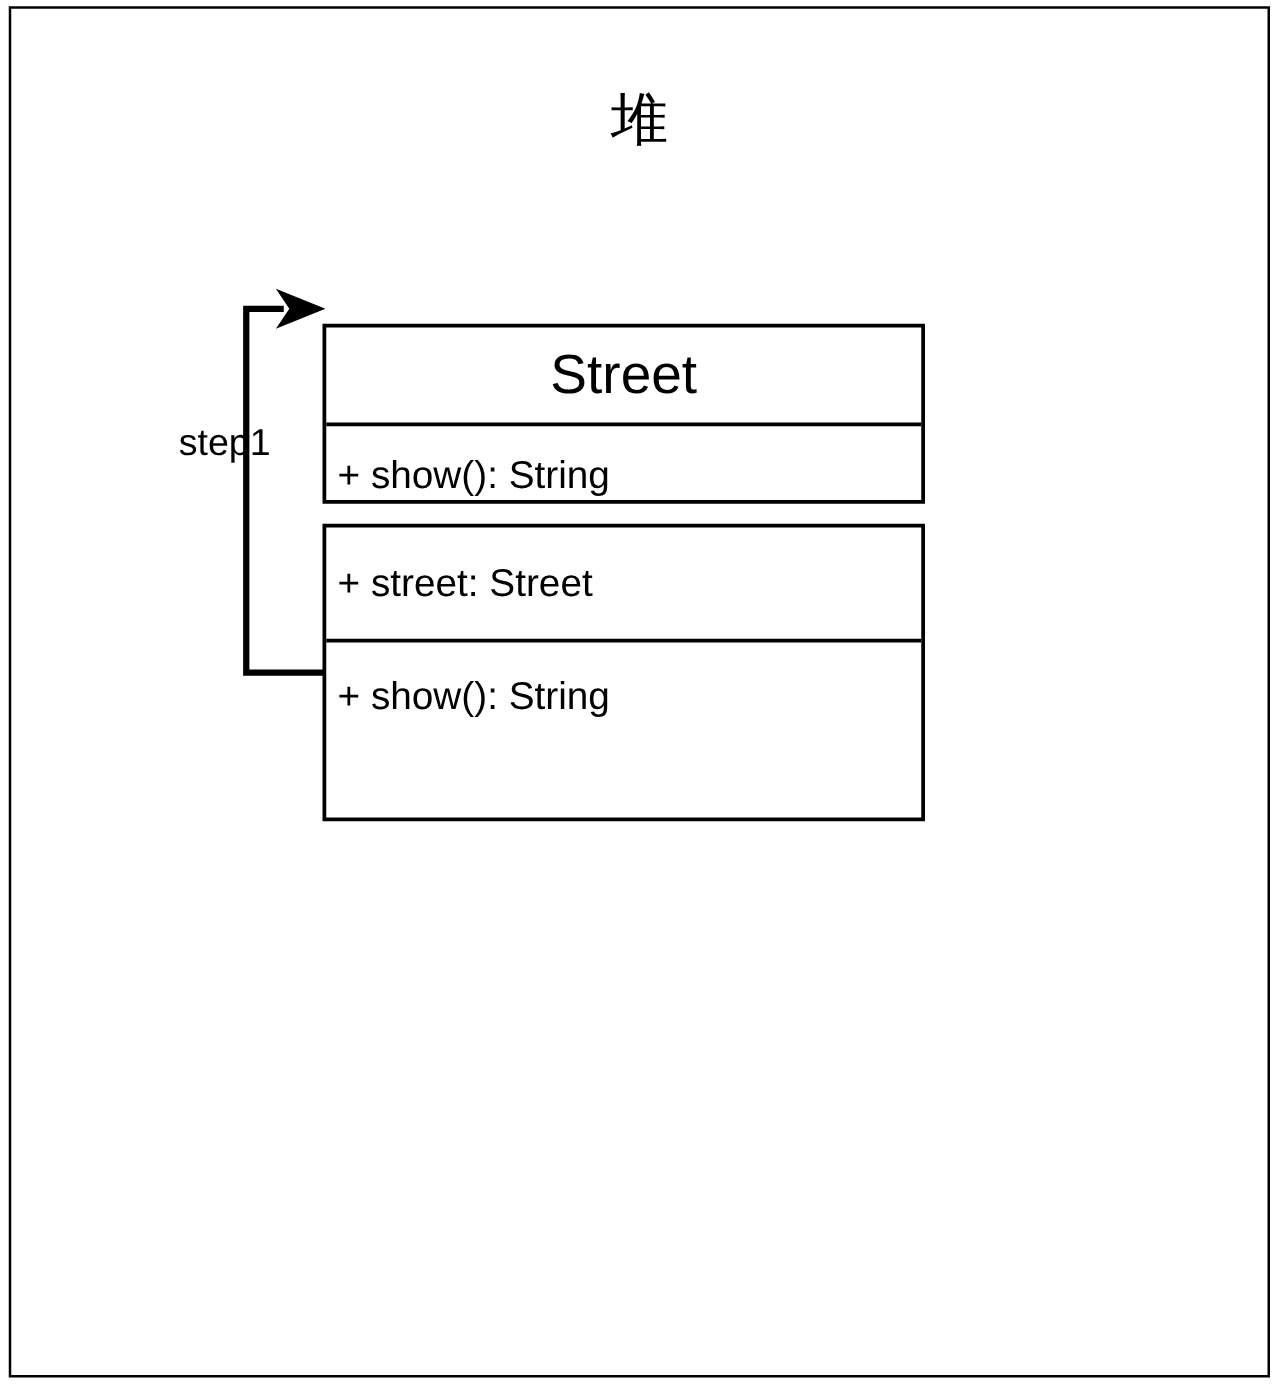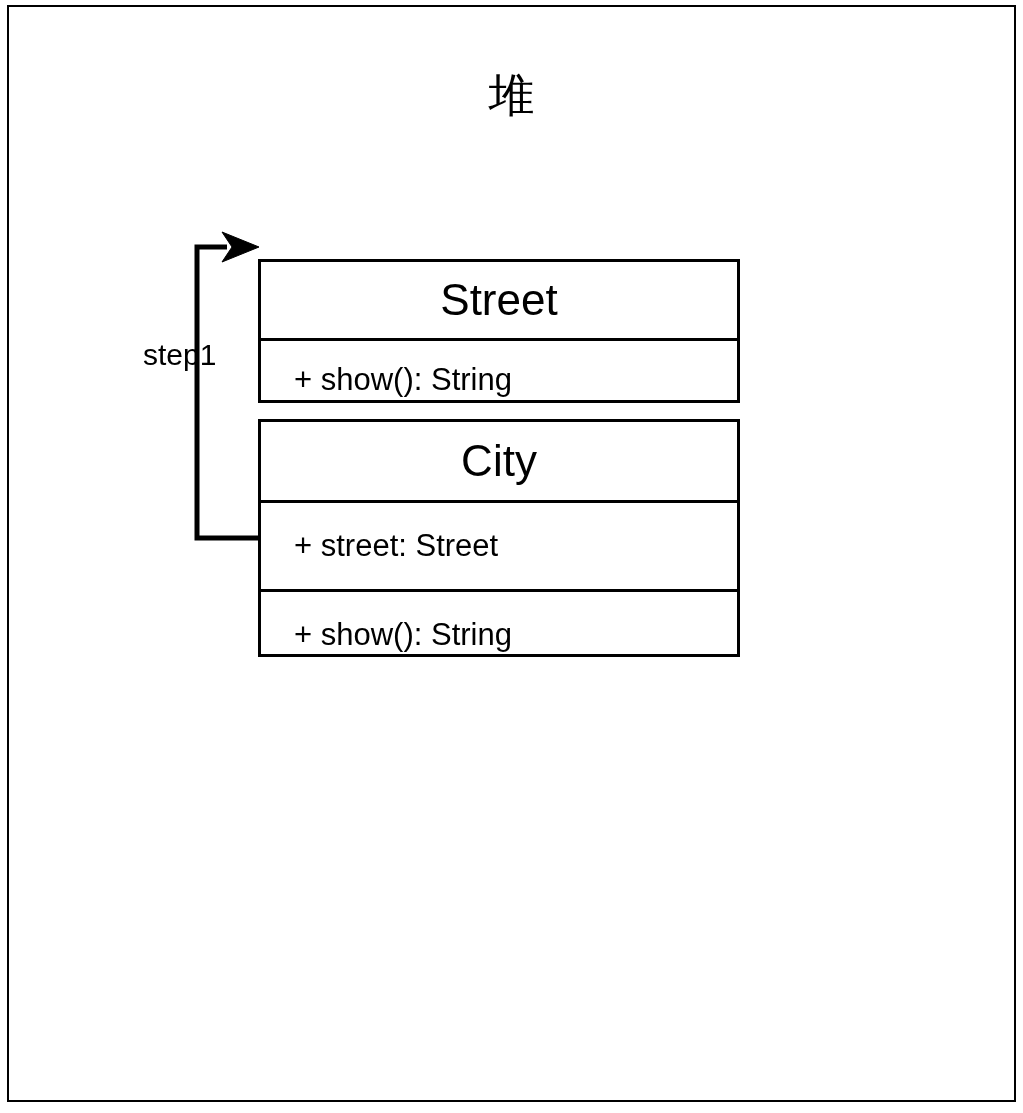--- a/index.html
+++ b/index.html
@@ -58,21 +58,21 @@
   .uml-compartment + .uml-compartment {
     border-top: 3px solid #000000;
   }
   .uml-name {
     justify-content: center;
     font-size: 44px;
     height: 78px;
   }
   .uml-member {
     justify-content: flex-start;
-    padding-left: 33px;
+    padding-left: 9px;
     font-size: 31px;
     height: 76px;
   }
   #class-street {
     left: 258px;
     top: 212px;
     width: 482px;
     height: 144px;
     margin-top: 47px;
   }
@@ -117,21 +117,20 @@
   <div id="page-frame"></div>
 
   <div id="diagram-title">堆</div>
 
   <div id="class-street" class="uml-class">
     <div class="uml-compartment uml-name">Street</div>
     <div class="uml-compartment uml-member">+ show(): String</div>
   </div>
 
   <div id="class-city" class="uml-class">
-    <div class="uml-compartment uml-name">City</div>
     <div class="uml-compartment uml-member">+ street: Street</div>
     <div class="uml-compartment uml-member">+ show(): String</div>
   </div>
 
   <svg id="association-connector" viewBox="0 0 1023 1113" xmlns="http://www.w3.org/2000/svg">
     <polyline points="259,538 197,538 197,247 227,247" fill="none" stroke="#000000" stroke-width="5"></polyline>
     <polygon points="222,232 259,247 222,262 232,247" fill="#000000" stroke="#000000" stroke-width="1"></polygon>
   </svg>
 
   <div id="association-label">step1</div>

